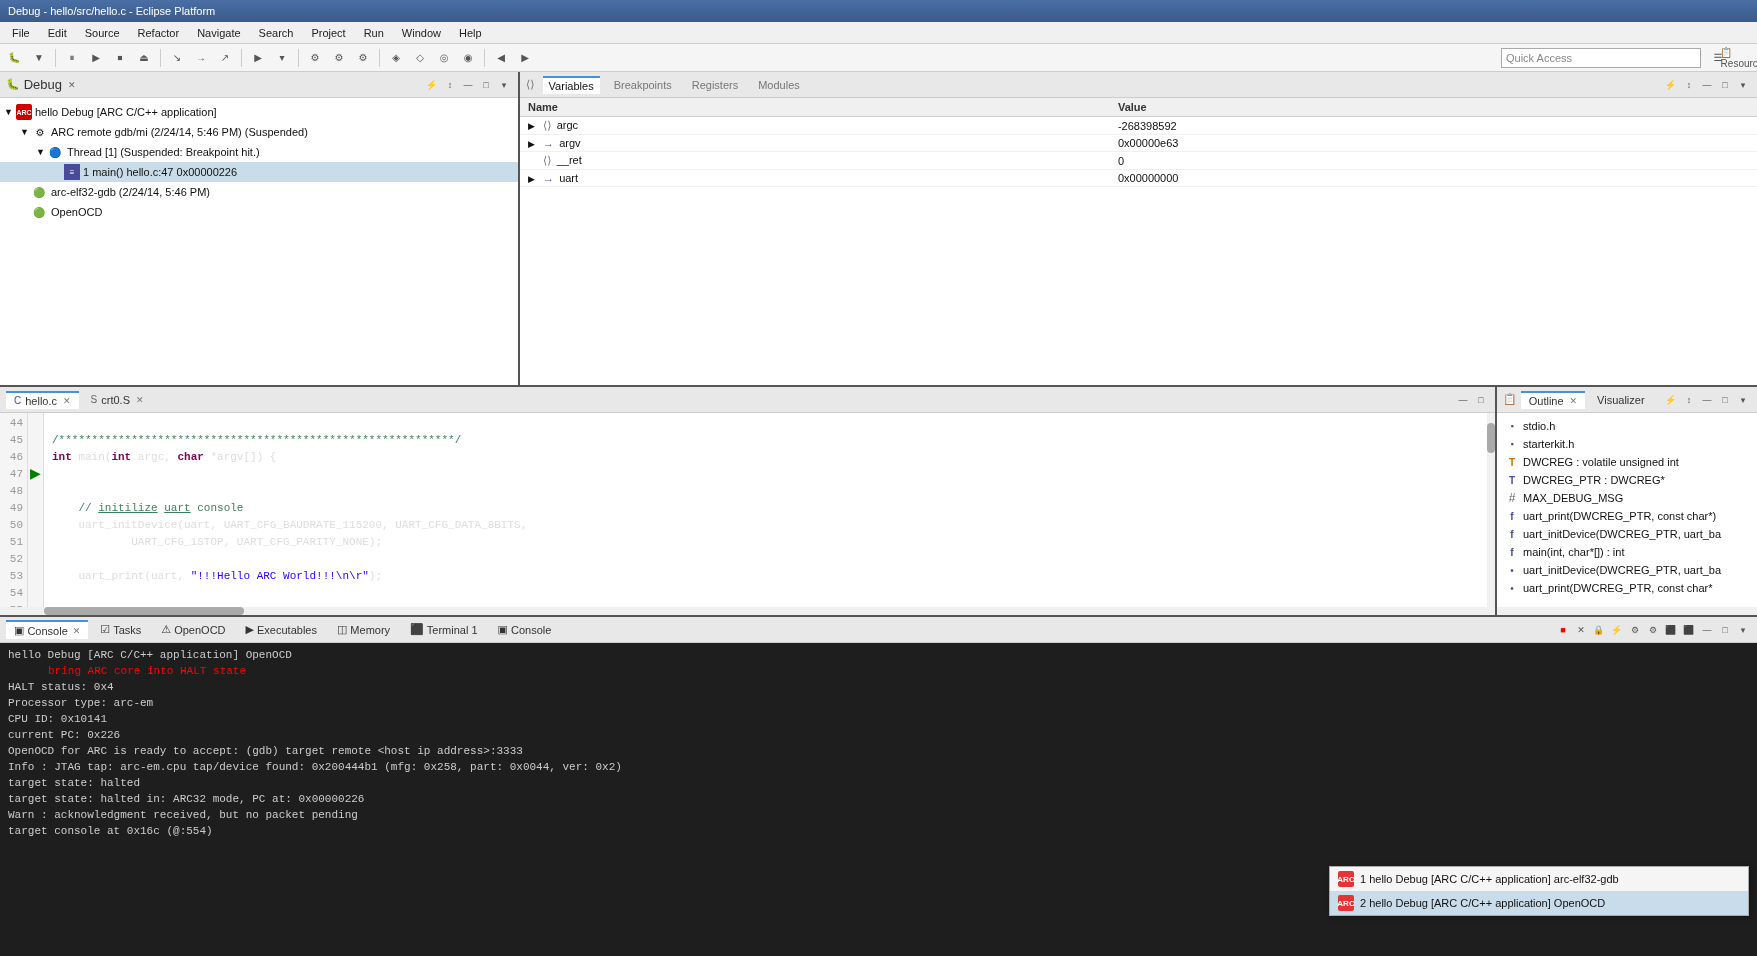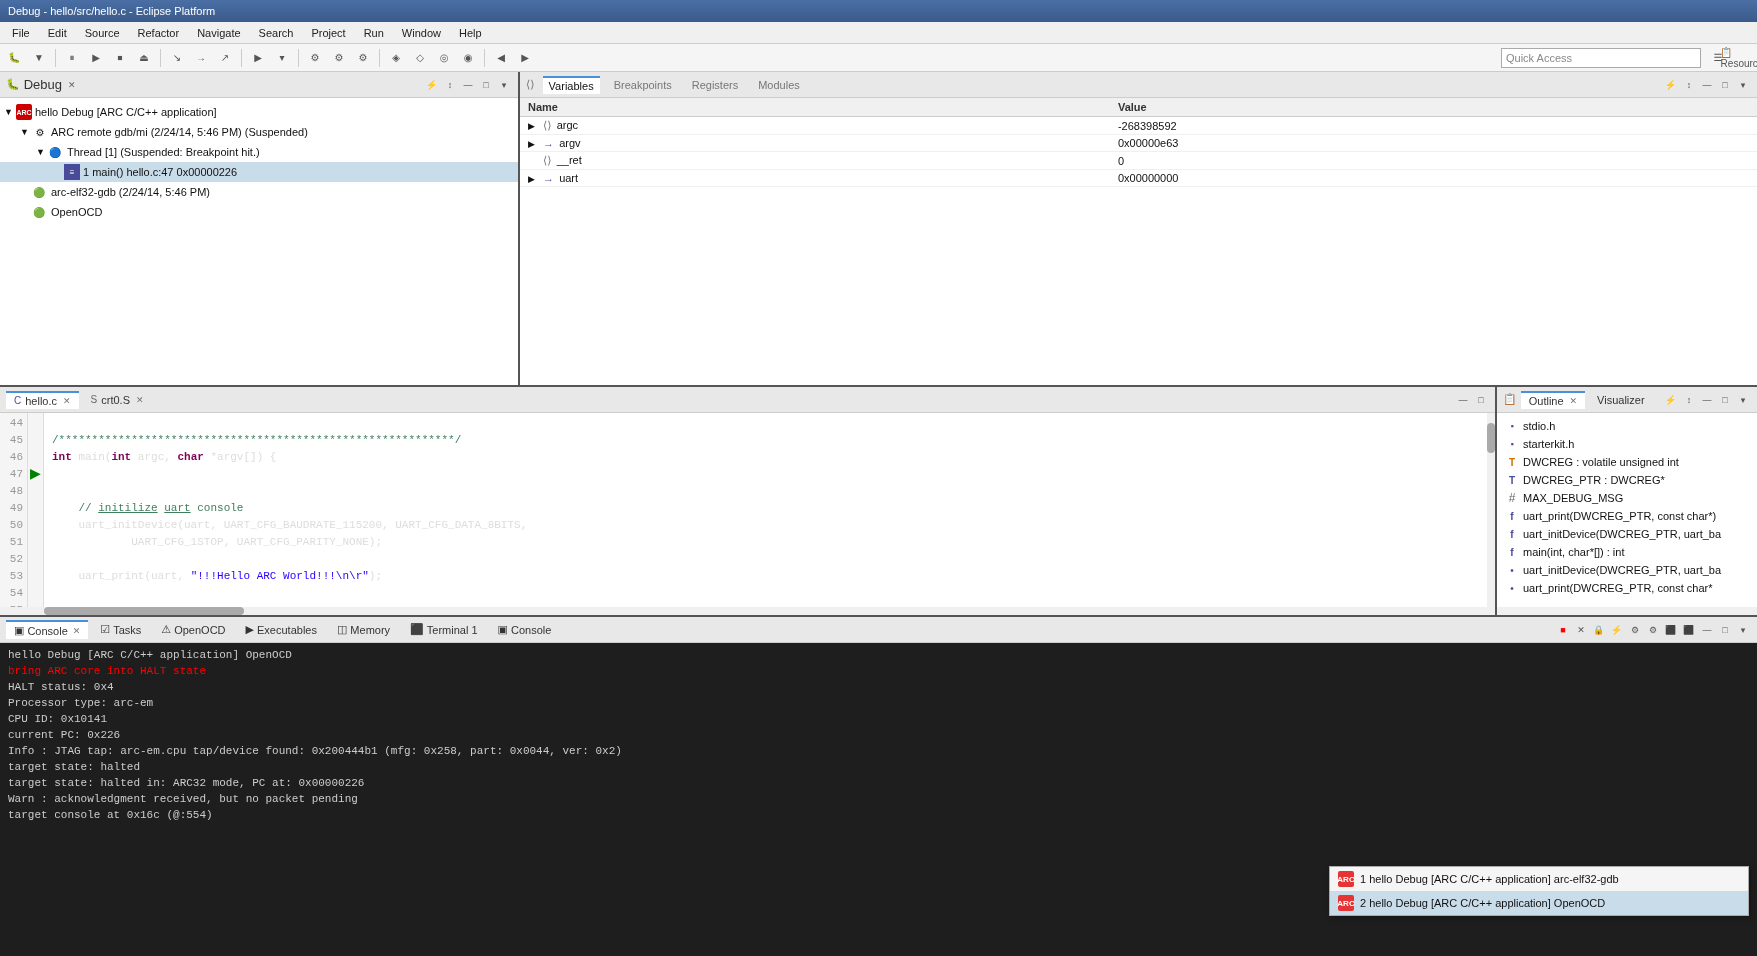--- a/index.html
+++ b/index.html
@@ -335,21 +335,21 @@
       flex: 1;
       background: #1e1e1e;
       color: #ddd;
       font-family: 'Courier New', monospace;
       font-size: 11px;
       line-height: 16px;
       padding: 4px 8px;
       overflow: auto;
     }
     .console-line { color: #ccc; }
-    .console-line-red { color: #f00; }
+    .console-line-red { color: #f00; margin-left: 40px; }
 
     
     #console-selector {
       position: absolute;
       right: 8px;
       bottom: 8px;
       background: #f5f5f5;
       border: 1px solid #aaa;
       box-shadow: 2px 2px 6px rgba(0,0,0,0.3);
       width: 380px;
@@ -744,20 +744,21 @@
         <span class="panel-action-btn">▾</span>
       </div>
     </div>
     <div id="console-content">
       <div class="console-line">hello Debug [ARC C/C++ application] OpenOCD</div>
       <div class="console-line-red">bring ARC core into HALT state</div>
       <div class="console-line">HALT status: 0x4</div>
       <div class="console-line">Processor type: arc-em</div>
       <div class="console-line">CPU ID: 0x10141</div>
       <div class="console-line">current PC: 0x226</div>
+      <div class="console-line">OpenOCD for ARC is ready to accept: (gdb) target remote &lt;host ip address&gt;:3333</div>
       <div class="console-line">Info : JTAG tap: arc-em.cpu tap/device found: 0x200444b1 (mfg: 0x258, part: 0x0044, ver: 0x2)</div>
       <div class="console-line">target state: halted</div>
       <div class="console-line">target state: halted in: ARC32 mode, PC at: 0x00000226</div>
       <div class="console-line">Warn : acknowledgment received, but no packet pending</div>
       <div class="console-line">target console at 0x16c (@:554)</div>
     </div>
 
     <div id="console-selector" style="position:absolute;right:8px;bottom:40px;background:#f5f5f5;border:1px solid #aaa;box-shadow:2px 2px 6px rgba(0,0,0,0.3);width:420px;z-index:100;">
       <div class="console-selector-item">
         <div class="arc-icon">ARC</div>

